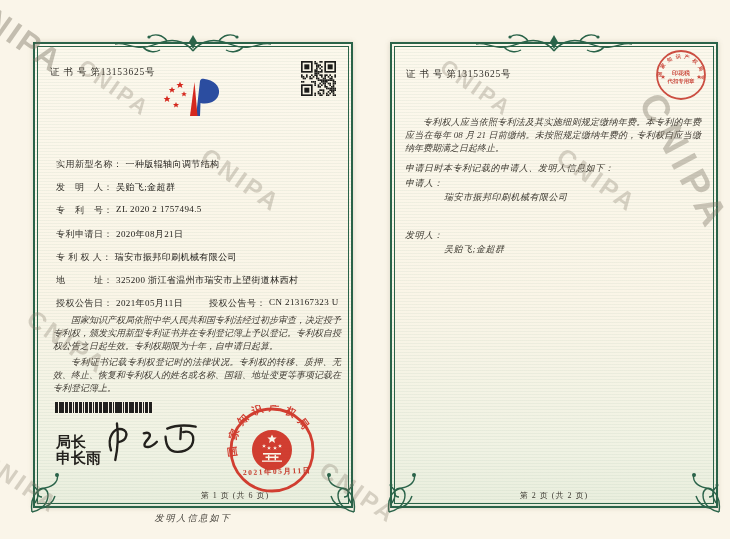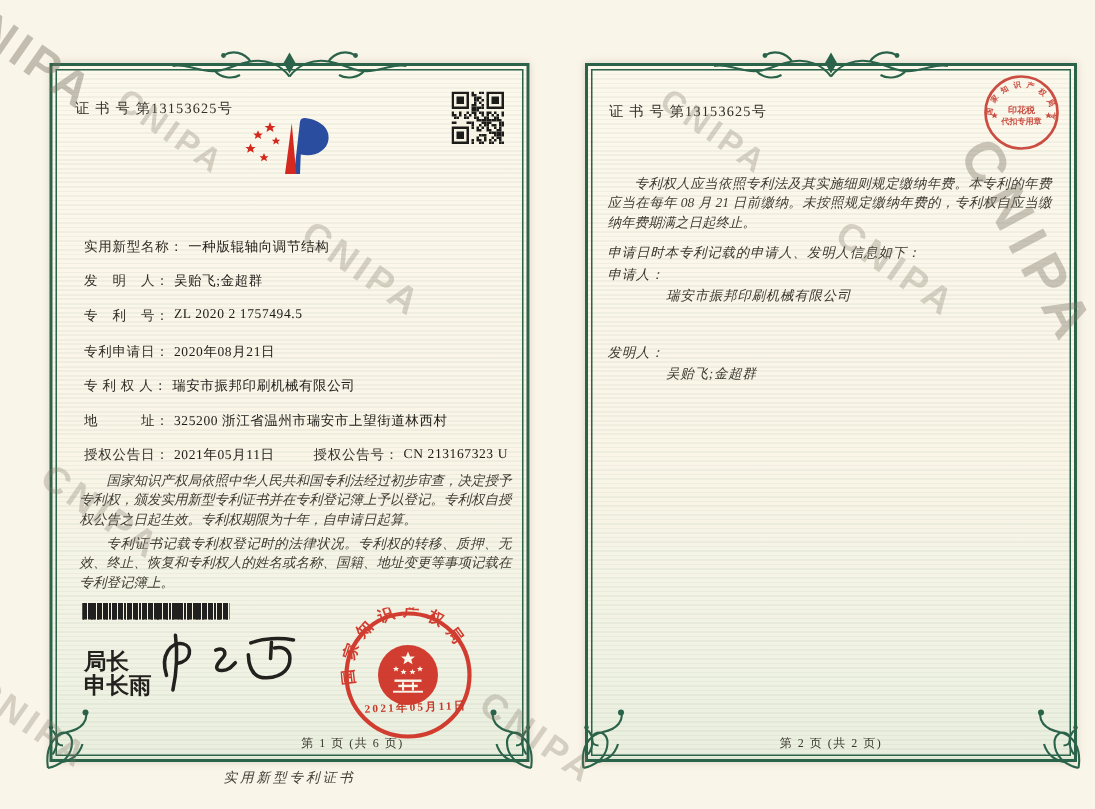--- a/index.html
+++ b/index.html
@@ -382,21 +382,21 @@
         </defs>
       <text font-size="10.5" fill="#cf2f22" font-weight="700" transform="rotate(-8 45 45)">
         <textPath href="#sealArc" startOffset="4" textLength="105" lengthAdjust="spacing">国家知识产权局</textPath>
       </text>
     </svg>
     <div class="seal-date">2021年05月11日</div>
 
     <div class="pg-footer off">第 1 页 (共 6 页)</div>
   </div>
 
-  <div class="cont-note">实用新型专利证书</div>
+  <div class="cont-note">发明人信息如下</div>
 
   <div class="page page-right">
 
     <svg class="ornament-top" width="160" height="28" viewBox="0 0 160 28">
       <g fill="none" stroke="#2a6349" stroke-width="1.4">
         <path d="M80,21 C74,13 64,9 54,11 C42,13 36,19 24,17 C15,16 9,12 2,14"></path>
         <path d="M80,21 C86,13 96,9 106,11 C118,13 124,19 136,17 C145,16 151,12 158,14"></path>
         <path d="M54,11 C50,5 42,3 36,7 M106,11 C110,5 118,3 124,7"></path>
         <path d="M30,17 C34,22 42,23 47,20 M130,17 C126,22 118,23 113,20"></path>
       </g>

